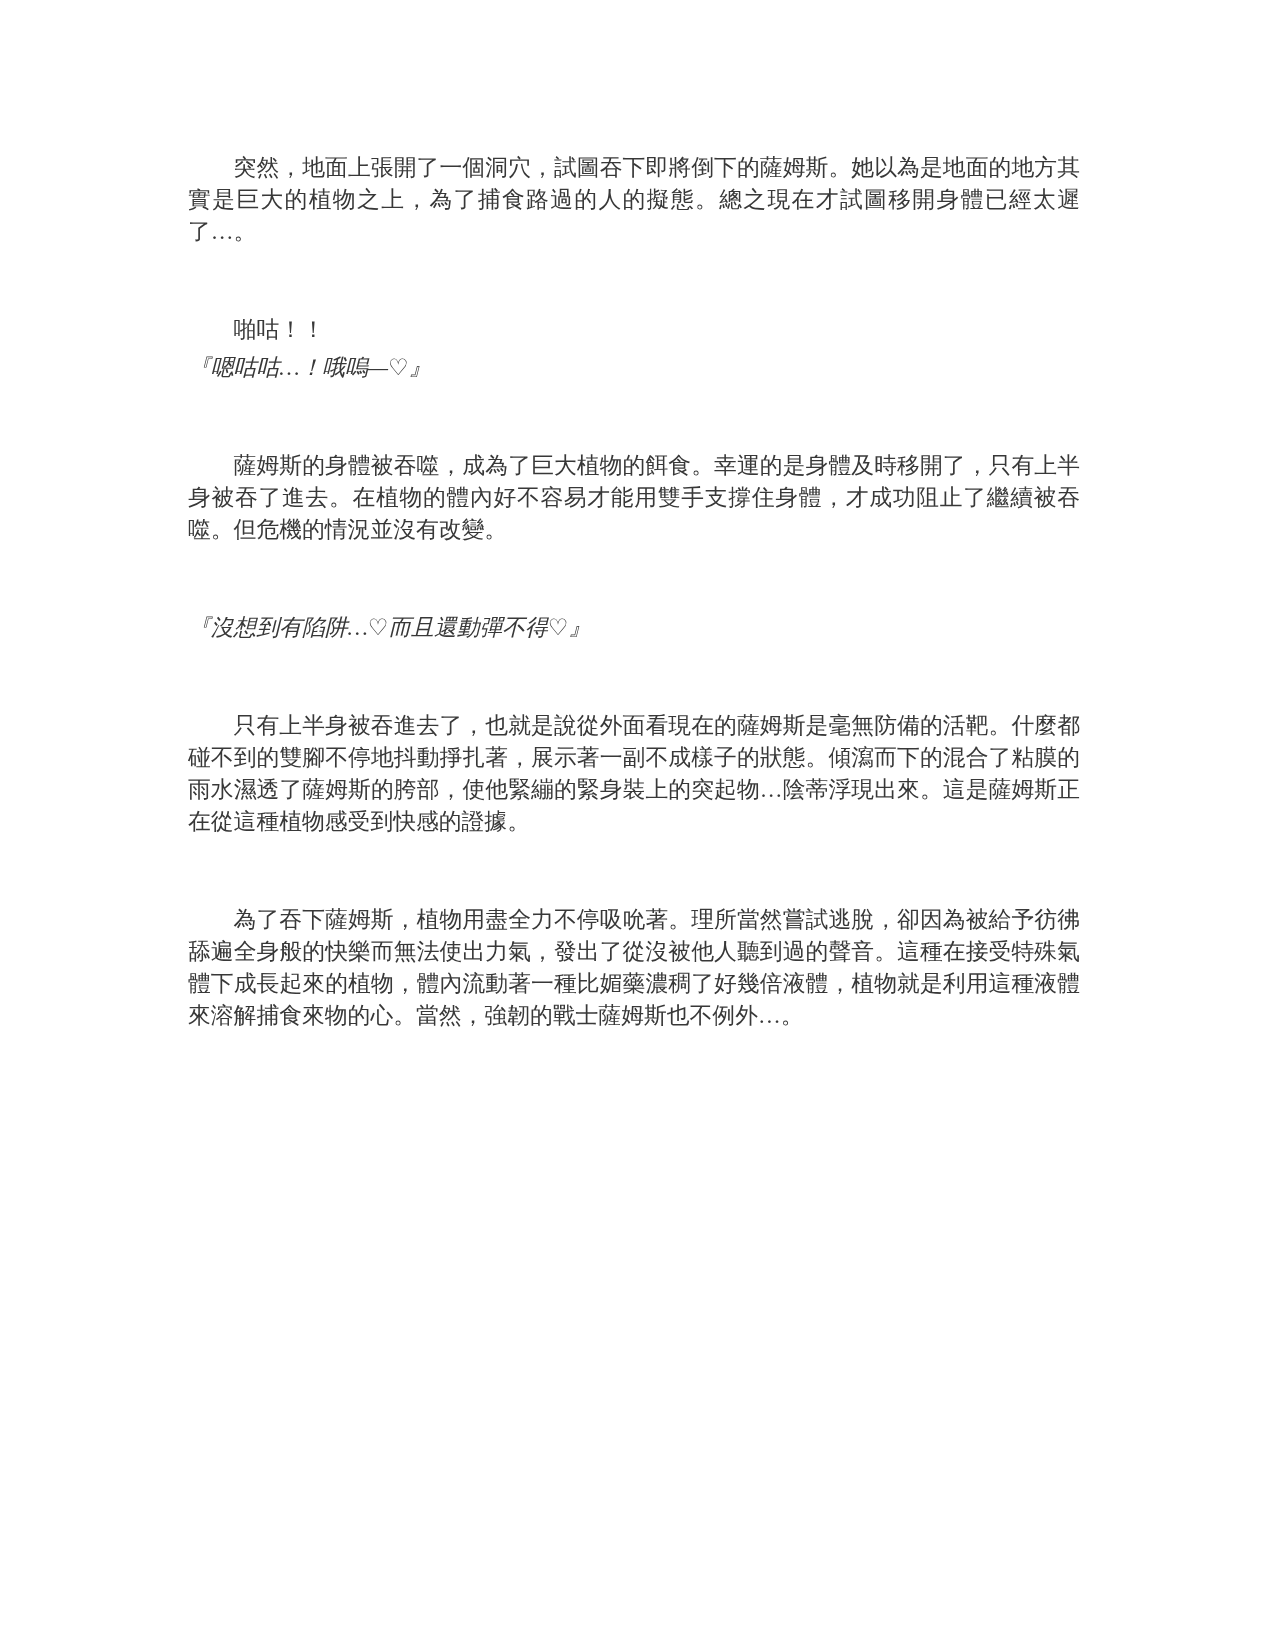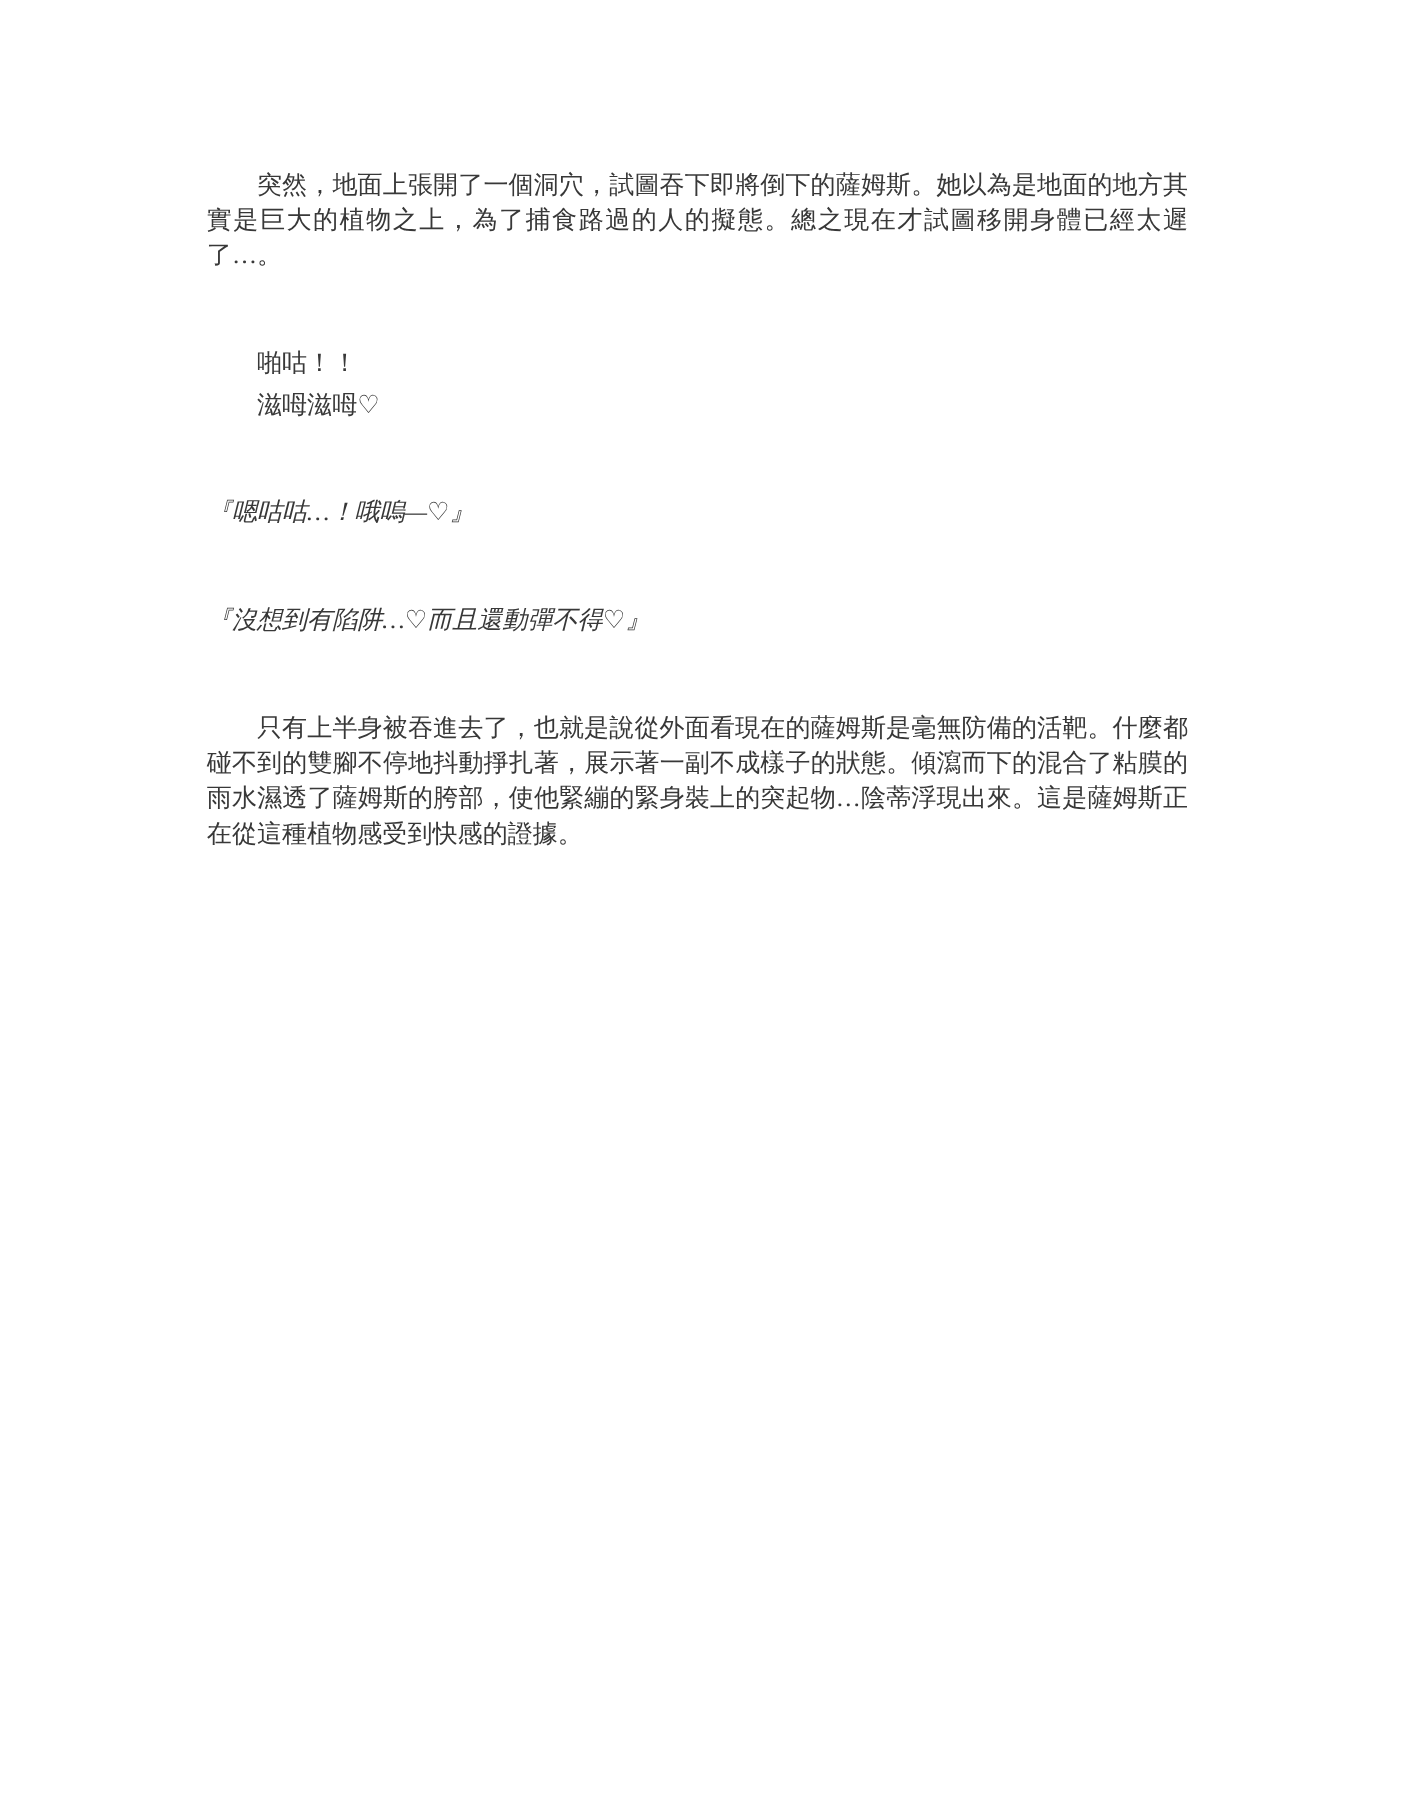--- a/index.html
+++ b/index.html
@@ -50,18 +50,19 @@
     margin-bottom: 6px;
   }
 </style>
 </head>
 <body>
 
 <div class="page">
   <div class="content">
     <p class="paragraph">突然，地面上張開了一個洞穴，試圖吞下即將倒下的薩姆斯。她以為是地面的地方其實是巨大的植物之上，為了捕食路過的人的擬態。總之現在才試圖移開身體已經太遲了…。</p>
     <p class="sfx tight">啪咕！！</p>
-    <p class="sfx">滋呣滋呣♡</p>
     <p class="dialogue">『嗯咕咕…！哦嗚—♡』</p>
+    <p class="paragraph">薩姆斯的身體被吞噬，成為了巨大植物的餌食。幸運的是身體及時移開了，只有上半身被吞了進去。在植物的體內好不容易才能用雙手支撐住身體，才成功阻止了繼續被吞噬。但危機的情況並沒有改變。</p>
     <p class="dialogue">『沒想到有陷阱…♡而且還動彈不得♡』</p>
     <p class="paragraph">只有上半身被吞進去了，也就是說從外面看現在的薩姆斯是毫無防備的活靶。什麼都碰不到的雙腳不停地抖動掙扎著，展示著一副不成樣子的狀態。傾瀉而下的混合了粘膜的雨水濕透了薩姆斯的胯部，使他緊繃的緊身裝上的突起物…陰蒂浮現出來。這是薩姆斯正在從這種植物感受到快感的證據。</p>
+    <p class="paragraph">為了吞下薩姆斯，植物用盡全力不停吸吮著。理所當然嘗試逃脫，卻因為被給予彷彿舔遍全身般的快樂而無法使出力氣，發出了從沒被他人聽到過的聲音。這種在接受特殊氣體下成長起來的植物，體內流動著一種比媚藥濃稠了好幾倍液體，植物就是利用這種液體來溶解捕食來物的心。當然，強韌的戰士薩姆斯也不例外…。</p>
   </div>
 </div>
 
 </body></html>

